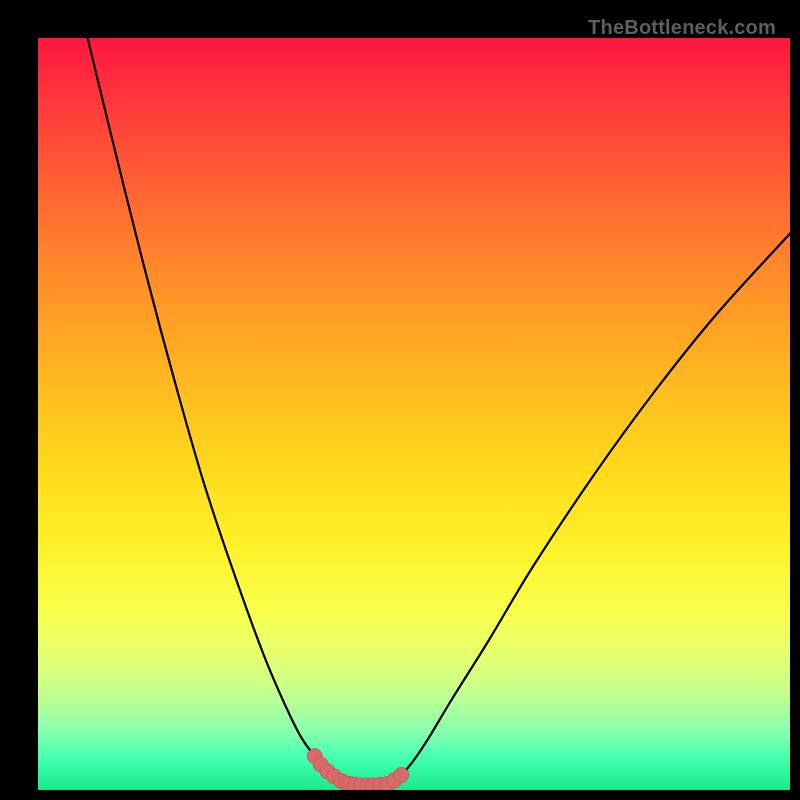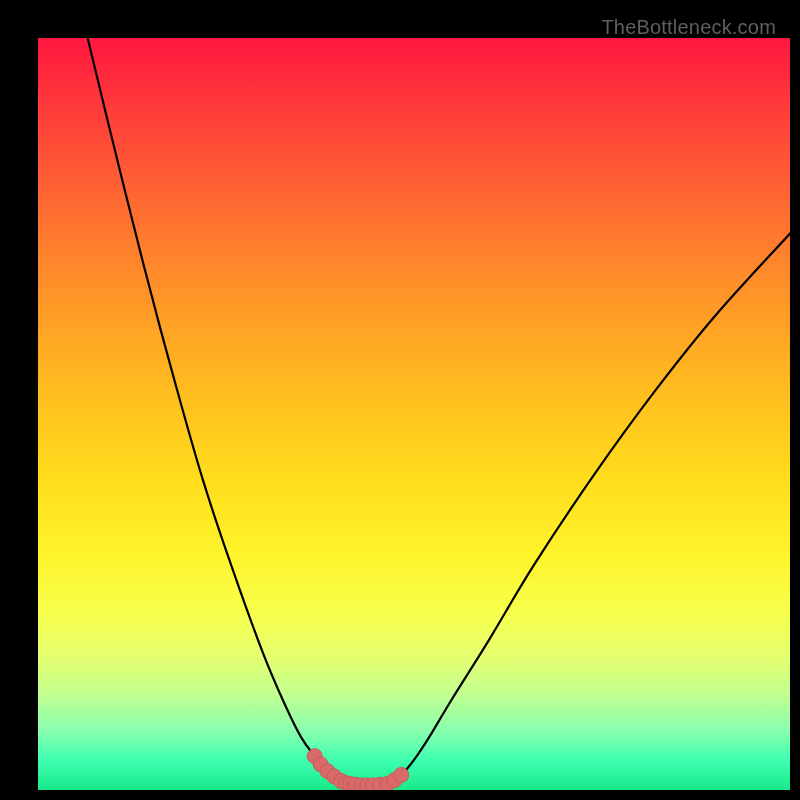--- a/index.html
+++ b/index.html
@@ -27,21 +27,21 @@
       #c4ff8e 87%,
       #8affae 92%,
       #3fffb0 96%,
       #19e98a 100%);
   }
   .watermark {
     position: absolute;
     top: 2px; right: 10px;
     color: #5f5f5f;
     font-size: 20px;
-    font-weight: 400;
+    font-weight: 700;
     letter-spacing: 0.2px;
   }
   svg.curves {
     position: absolute;
     left: 0; top: 0;
     width: 100%; height: 100%;
   }
 </style>
 </head>
 <body>

